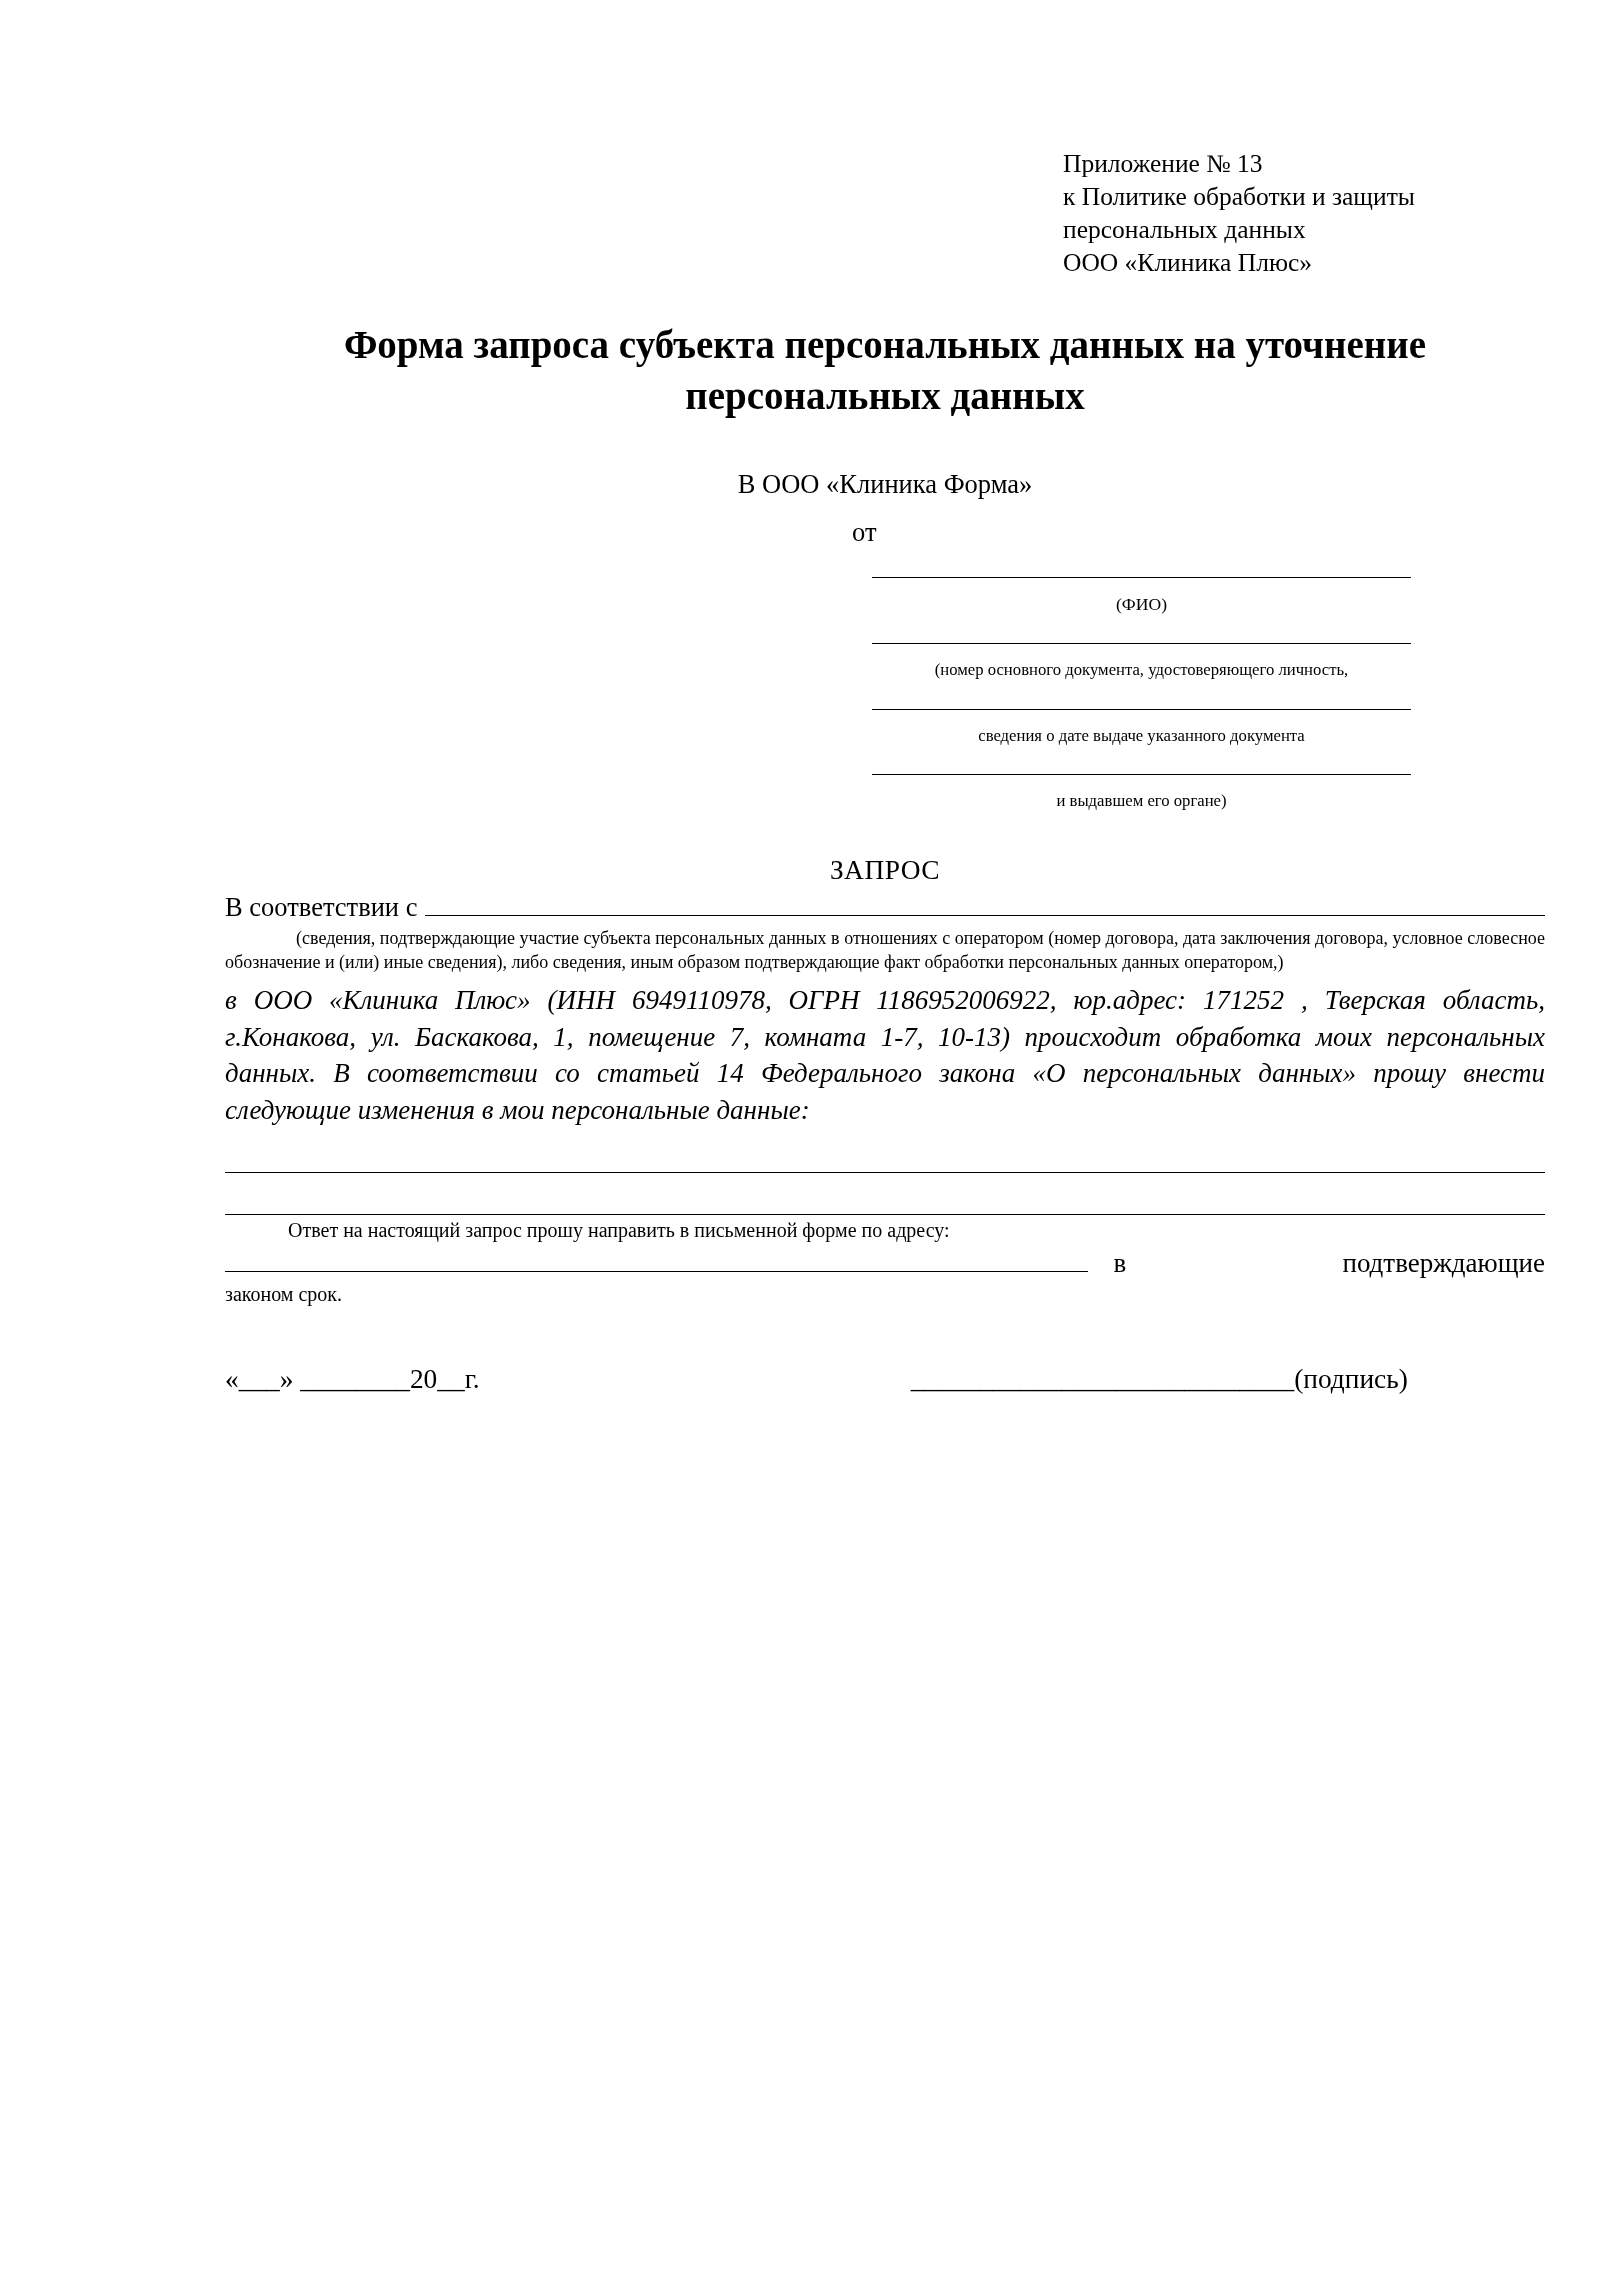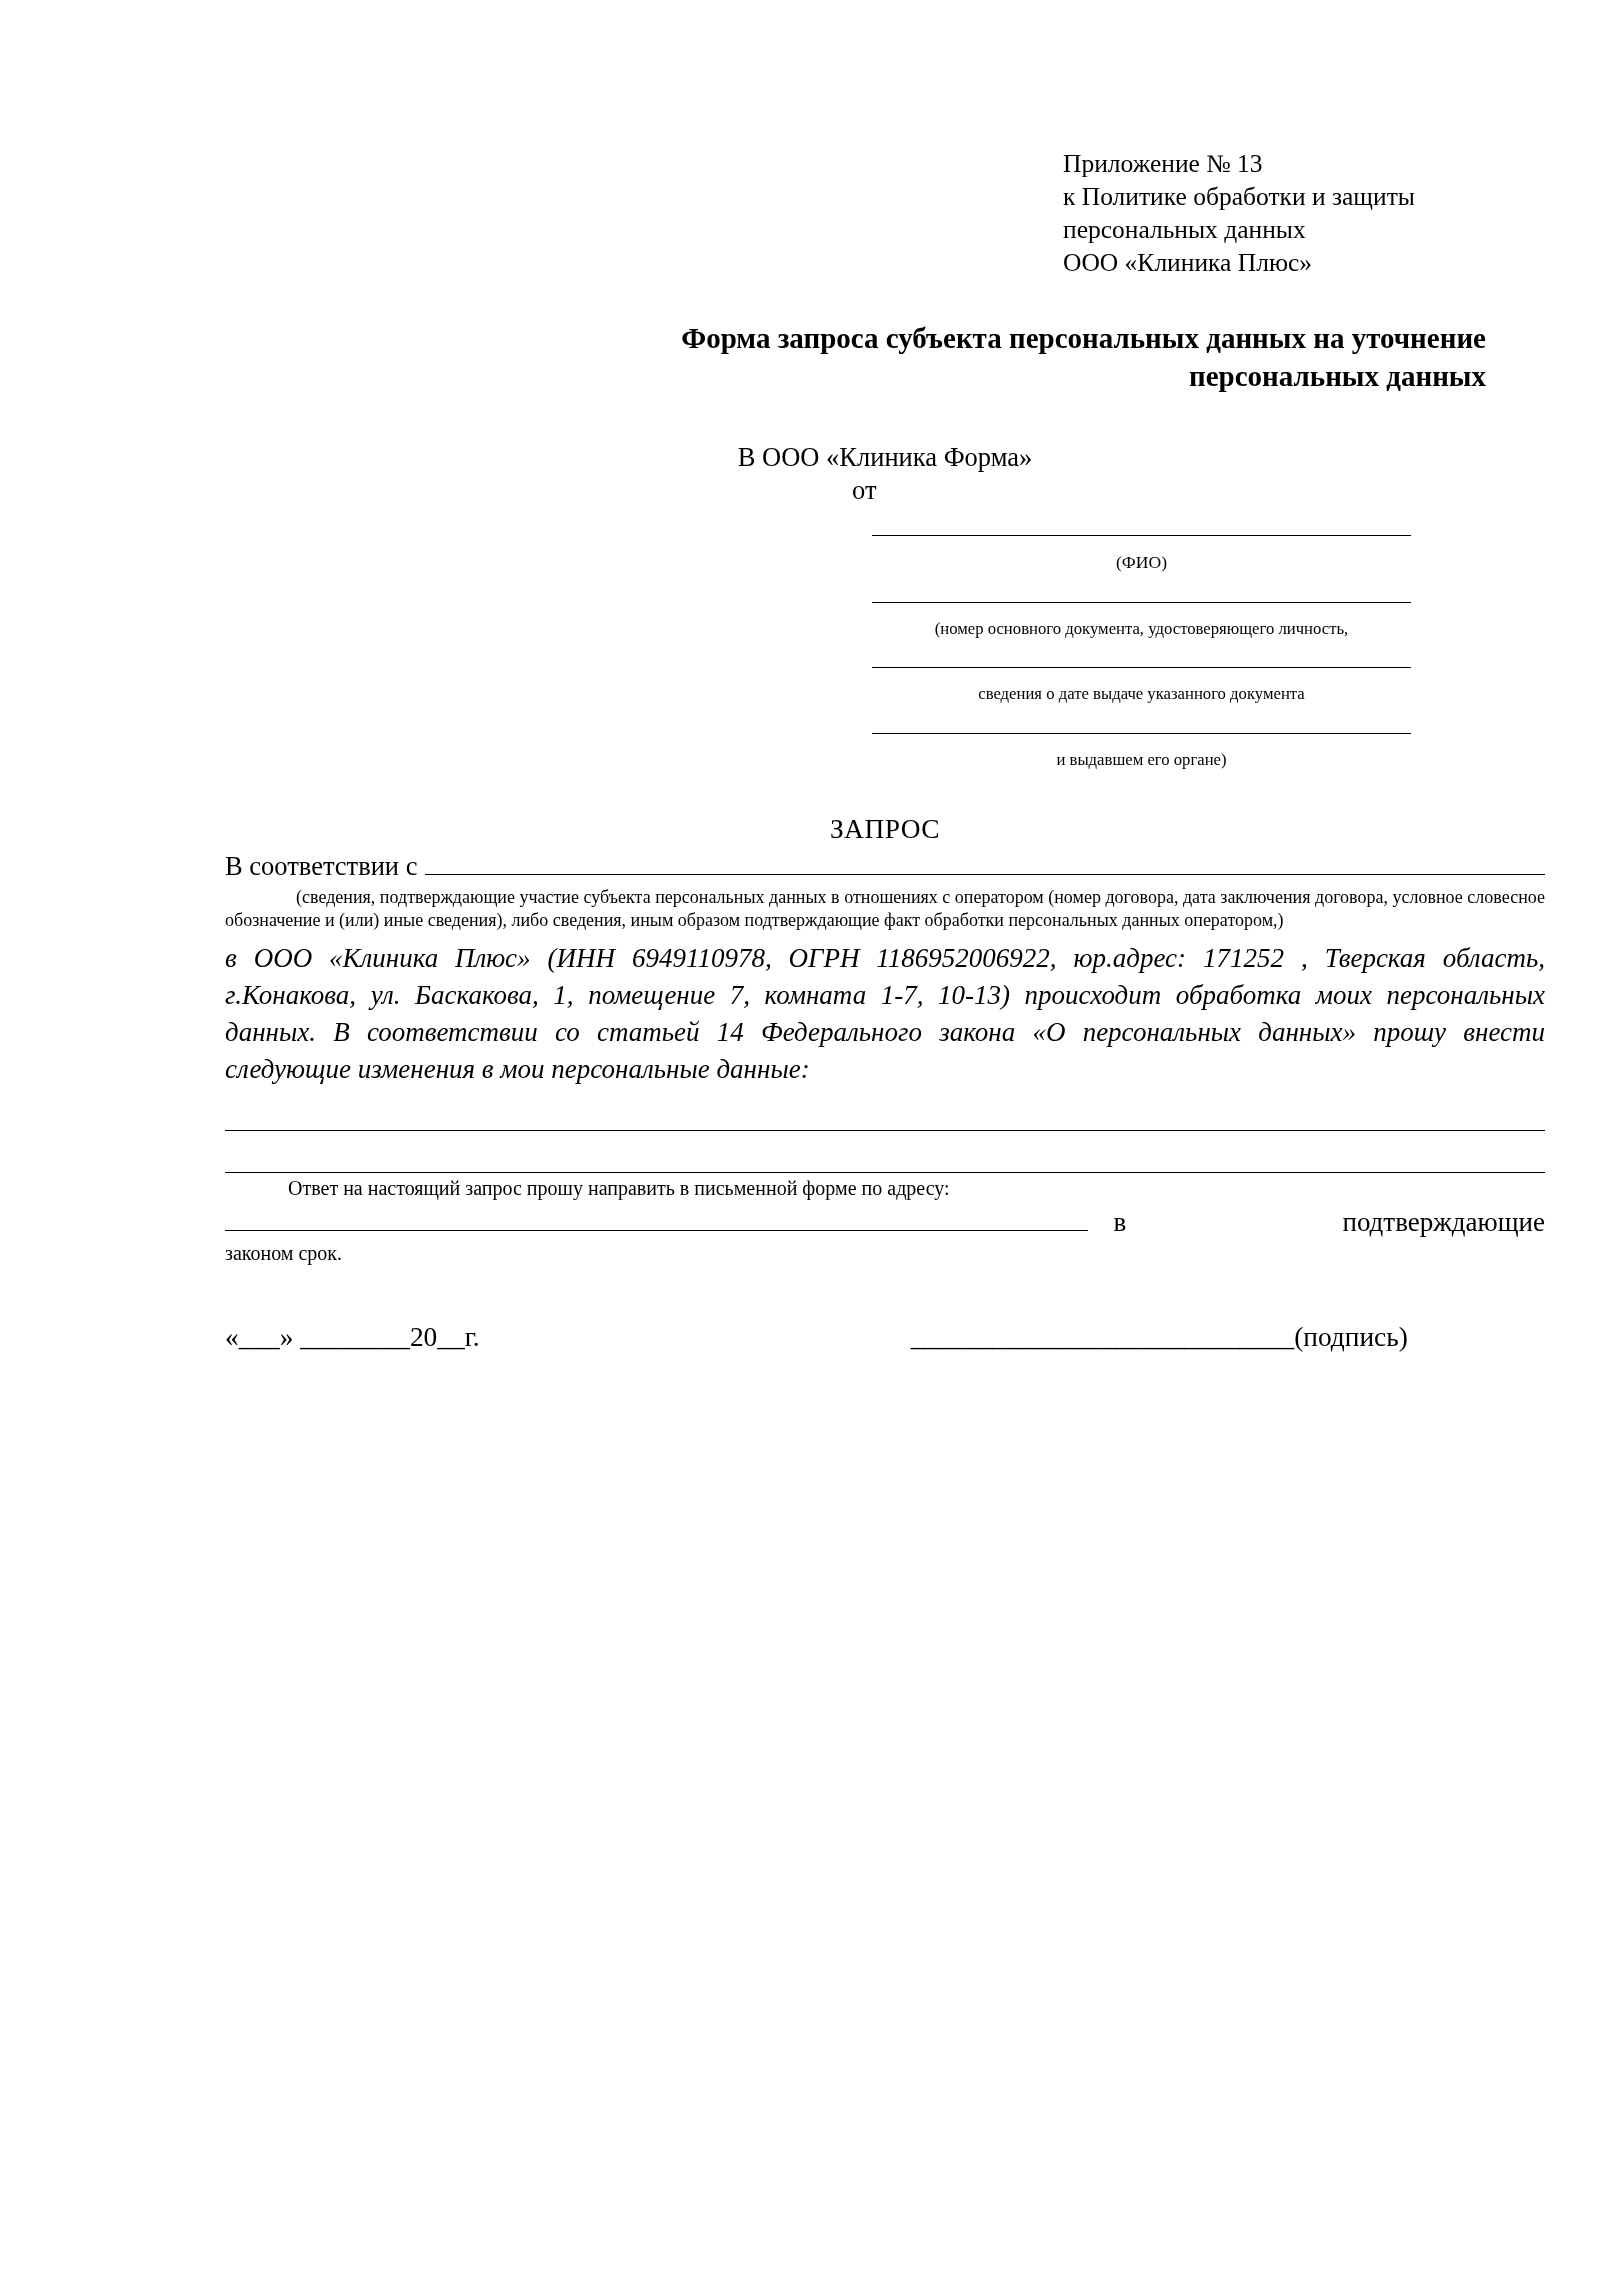--- a/index.html
+++ b/index.html
@@ -27,35 +27,35 @@
     margin-left: 838px;
     font-size: 25.5px;
     line-height: 1.30;
     text-align: left;
   }
   .appendix div { white-space: nowrap; }
 
   
   .doc-title {
     margin-top: 39px;
-    text-align: right;
+    text-align: center;
     font-weight: bold;
-    font-size: 29px;
+    font-size: 39px;
     line-height: 1.32;
     padding: 0 59px;
   }
 
   
   .addressee {
     margin-top: 47px;
     text-align: center;
     font-size: 26.5px;
   }
   .from-row {
-    margin-top: 2px;
+    margin-top: 17px;
     display: flex;
     justify-content: flex-start;
     padding-left: 627px;
     font-size: 26.5px;
     align-items: center;
   }
 
   .fill-block {
     margin-top: 3.9px;
     margin-left: 647px;

